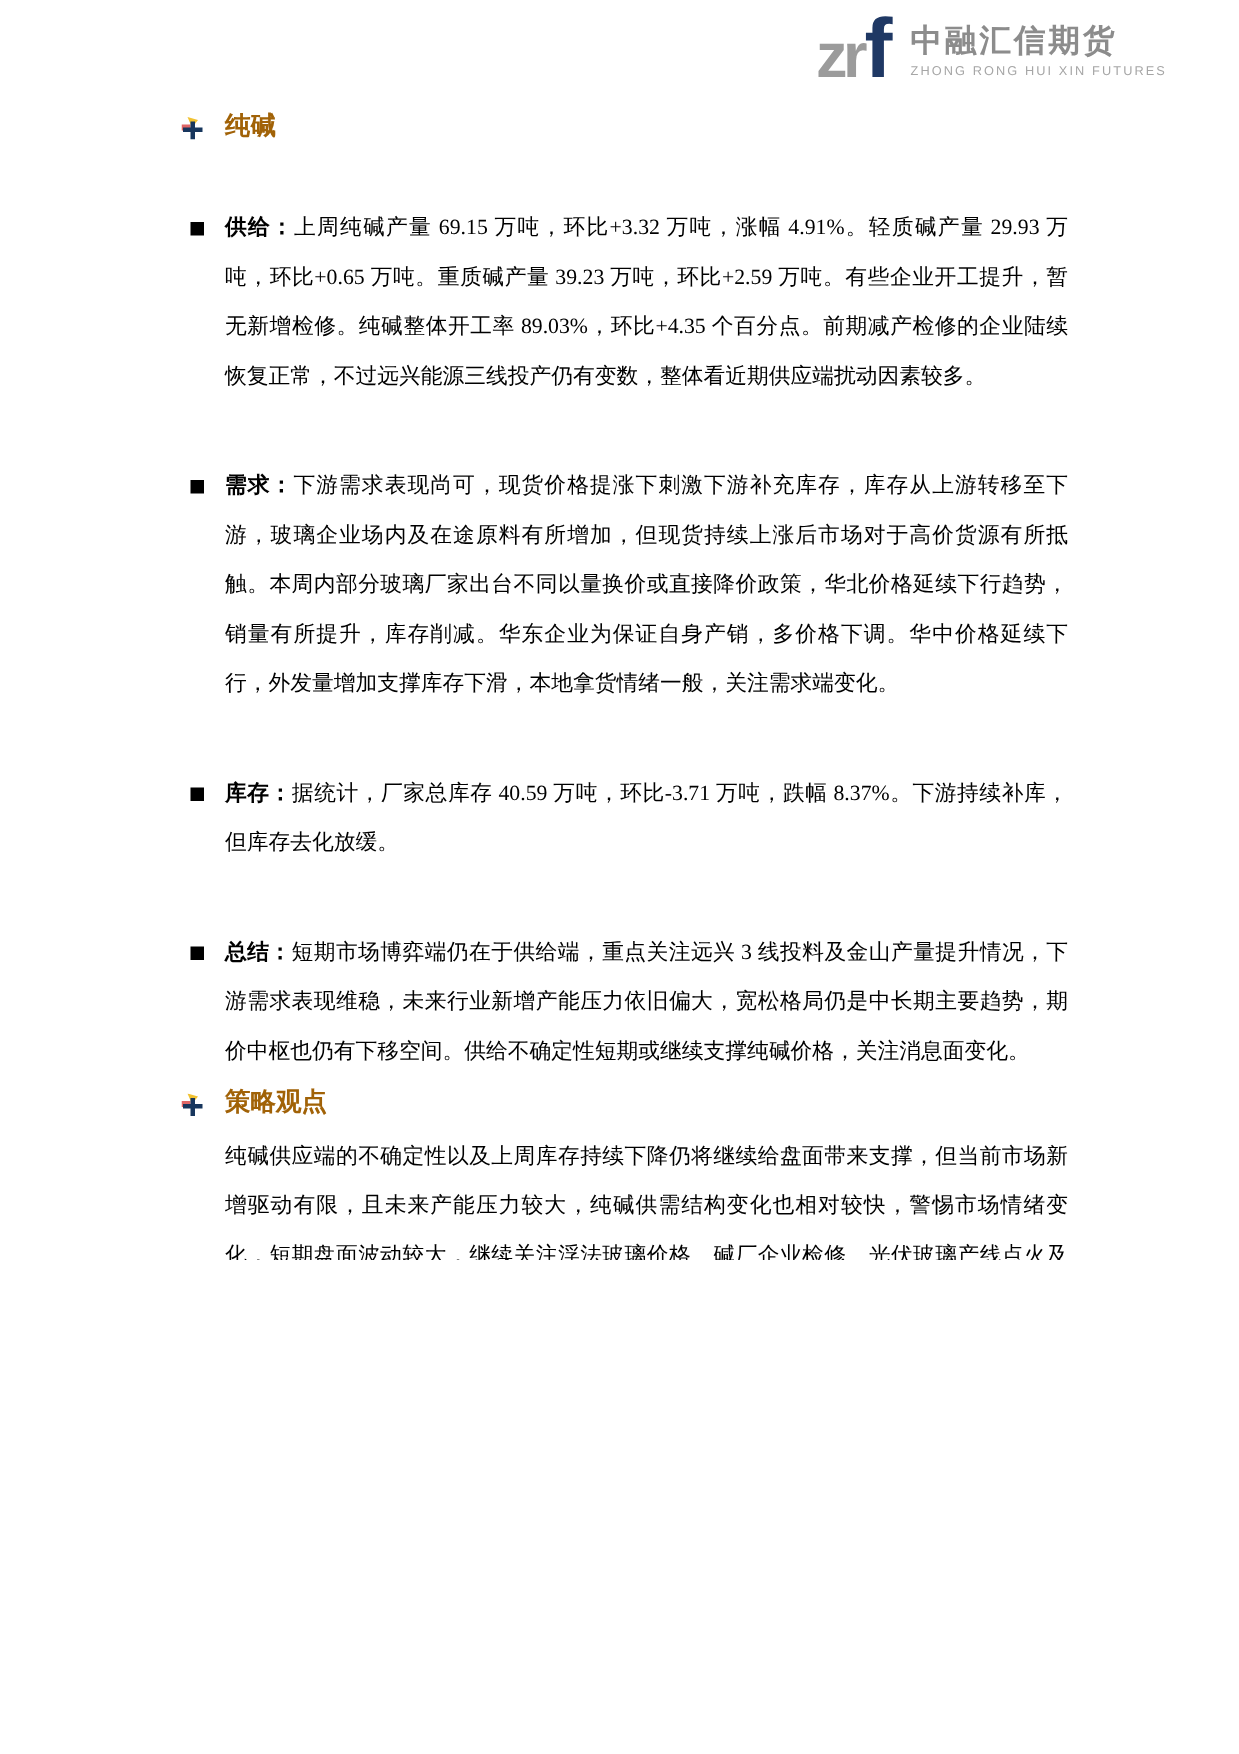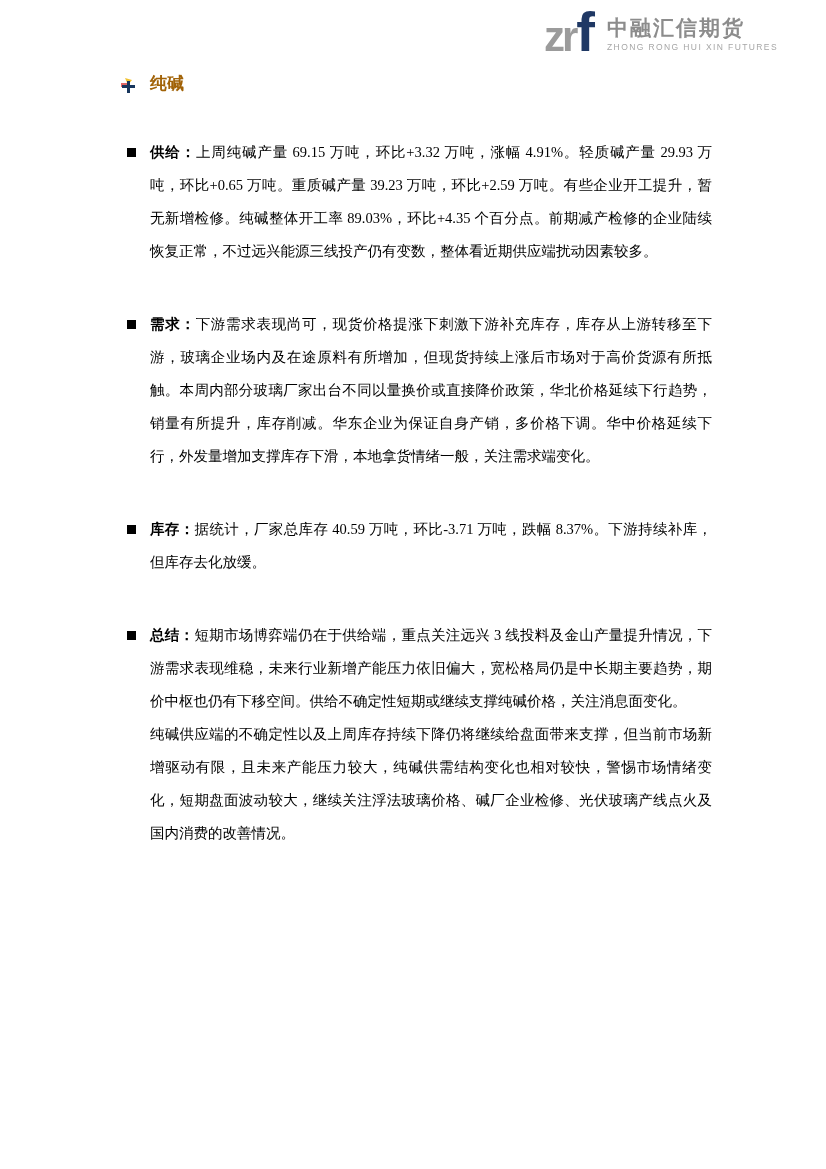--- a/index.html
+++ b/index.html
@@ -154,20 +154,31 @@
     <div class="bullet-item">
       <span class="square-bullet"></span>
       <span class="bullet-label">库存：</span><span>据统计，厂家总库存 40.59 万吨，环比-3.71 万吨，跌幅 8.37%。下游持续补库，但库存去化放缓。</span>
     </div>
 
     <div class="bullet-item">
       <span class="square-bullet"></span>
       <span class="bullet-label">总结：</span><span>短期市场博弈端仍在于供给端，重点关注远兴 3 线投料及金山产量提升情况，下游需求表现维稳，未来行业新增产能压力依旧偏大，宽松格局仍是中长期主要趋势，期价中枢也仍有下移空间。供给不确定性短期或继续支撑纯碱价格，关注消息面变化。</span>
     </div>
 
+    <h2 class="sec-heading mt">
+      <span class="sec-icon">
+        <svg width="15" height="15" viewBox="0 0 15 15">
+          <rect x="0" y="5" width="6" height="4" fill="#e06666"></rect>
+          <path d="M4 0 L11 2 L7 7 Z" fill="#f1c232"></path>
+          <rect x="6" y="3" width="3" height="12" fill="#17365d"></rect>
+          <rect x="1" y="7" width="13" height="3" fill="#17365d"></rect>
+        </svg>
+      </span>
+      <span>策略观点</span>
+    </h2>
     <p class="para">纯碱供应端的不确定性以及上周库存持续下降仍将继续给盘面带来支撑，但当前市场新增驱动有限，且未来产能压力较大，纯碱供需结构变化也相对较快，警惕市场情绪变化，短期盘面波动较大，继续关注浮法玻璃价格、碱厂企业检修、光伏玻璃产线点火及国内消费的改善情况。</p>
 
     <div class="risk-list">
       <div class="risk-item">
         <span class="risk-num">1）</span><span>重点关注远兴；</span>
       </div>
     </div>
 
   </div>
 

